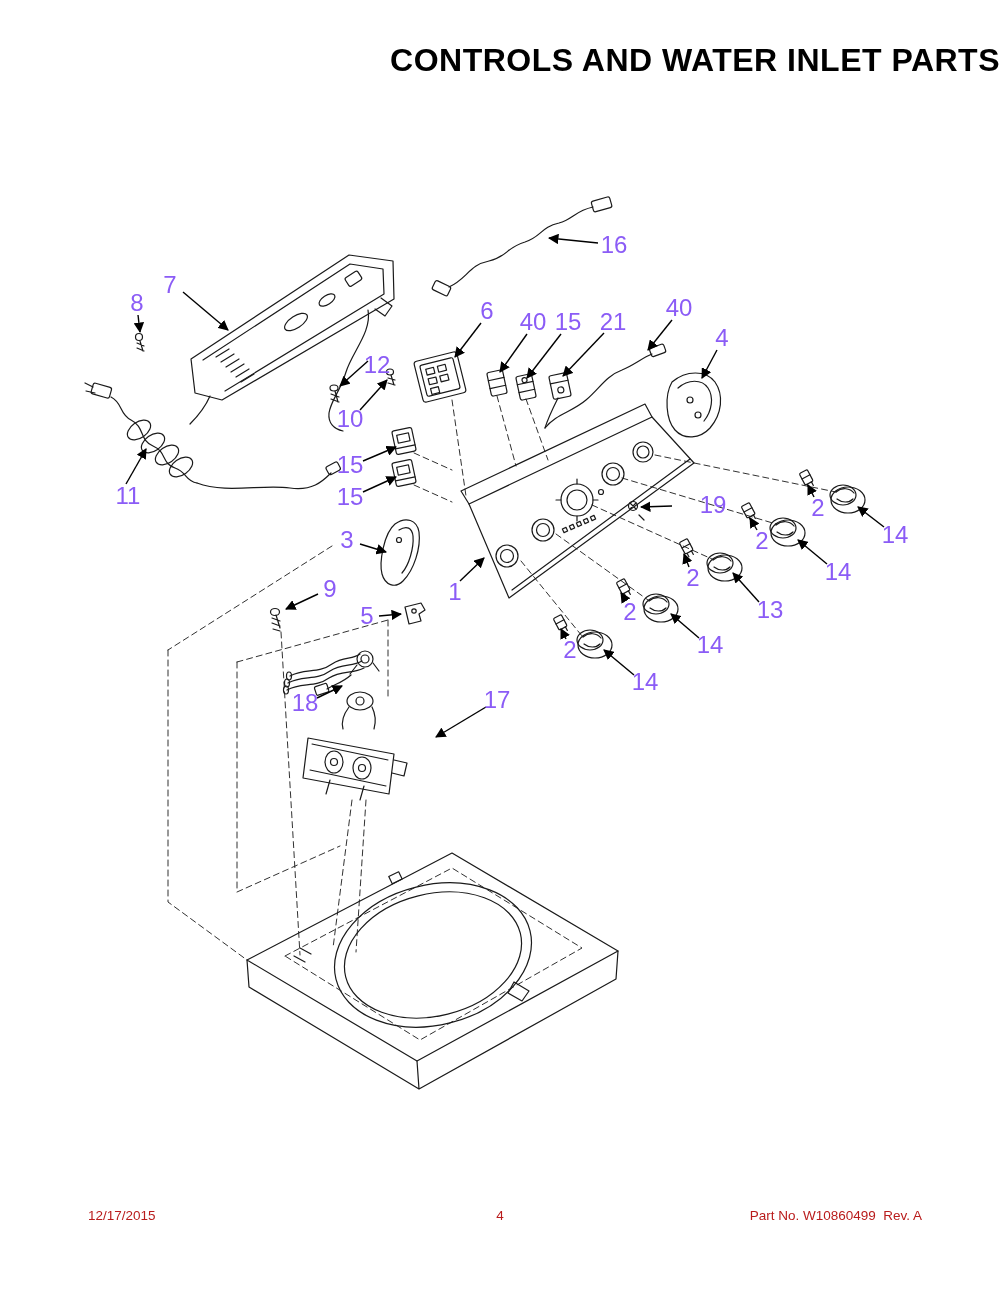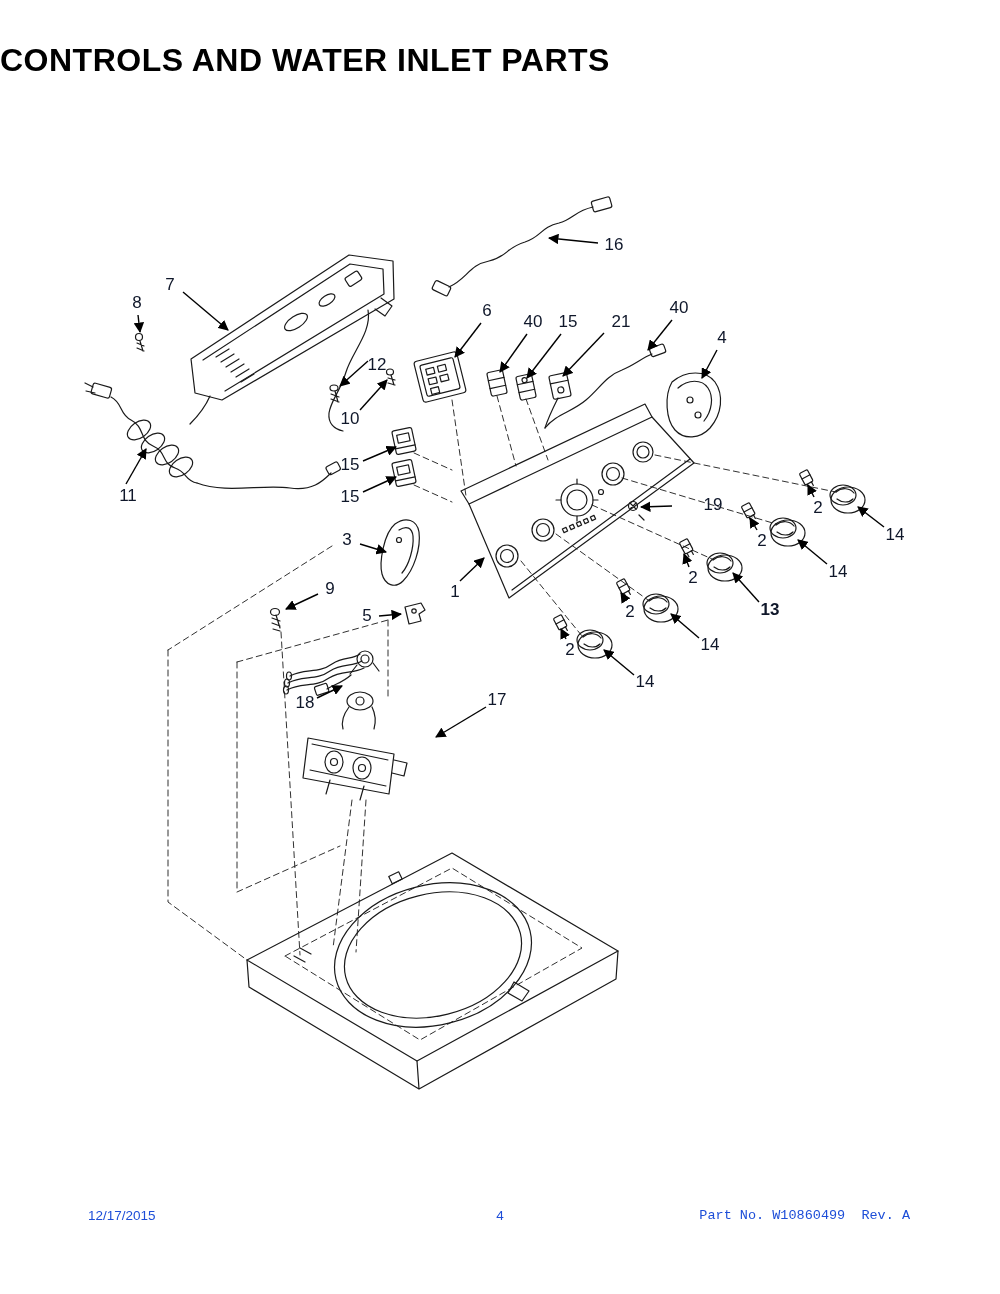--- a/index.html
+++ b/index.html
@@ -9,47 +9,47 @@
     position:relative;
     width:1000px;
     height:1294px;
     background:#ffffff;
     overflow:hidden;
     margin:0 auto;
   }
   .page-title {
     position:absolute;
     top:42px; left:0; right:0;
-    text-align:left;
+    text-align:right;
     font-size:32px;
     font-weight:bold;
     letter-spacing:0.5px;
     color:#000;
   }
   .diagram-wrap { position:absolute; inset:0; }
   svg.layer { position:absolute; left:0; top:0; width:1000px; height:1294px; }
   .callout-label {
     position:absolute;
     transform:translate(-50%,-50%);
-    font-size:17px;
+    font-size:24px;
     font-weight:400;
-    color:#0f172a;
+    color:#8b5cf6;
     white-space:nowrap;
   }
   .footer {
     position:absolute;
     left:0; right:0;
     top:1208px;
     height:20px;
     font-size:13.5px;
-    color:#1d4ed8;
+    color:#b91c1c;
   }
   .footer-date { position:absolute; left:88px; }
   .footer-page { position:absolute; left:0; right:0; text-align:center; }
-  .footer-part { position:absolute; right:90px; white-space:pre;font-family:Liberation Mono, monospace; }
+  .footer-part { position:absolute; right:78px; white-space:pre; }
 </style>
 </head>
 <body>
 
 <div class="page">
 
   <h1 class="page-title">CONTROLS AND WATER INLET PARTS</h1>
 
   <div class="diagram-wrap">
 
@@ -339,37 +339,37 @@
         <line x1="486" y1="707" x2="436" y2="737" marker-end="url(#arrowhead)"></line>
       </svg>
 
     <div id="callout-labels">
         <div class="callout-label" style="left: 614px; top: 245px;">16</div>
         <div class="callout-label" style="left: 170px; top: 285px;">7</div>
         <div class="callout-label" style="left: 137px; top: 303px;">8</div>
         <div class="callout-label" style="left: 487px; top: 311px;">6</div>
         <div class="callout-label" style="left: 533px; top: 322px;">40</div>
         <div class="callout-label" style="left: 568px; top: 322px;">15</div>
-        <div class="callout-label" style="left: 613px; top: 322px; margin-left: 8px;">21</div>
+        <div class="callout-label" style="left: 613px; top: 322px;">21</div>
         <div class="callout-label" style="left: 679px; top: 308px;">40</div>
         <div class="callout-label" style="left: 722px; top: 338px;">4</div>
         <div class="callout-label" style="left: 377px; top: 341px; margin-top: 24px;">12</div>
         <div class="callout-label" style="left: 350px; top: 419px;">10</div>
         <div class="callout-label" style="left: 350px; top: 465px;">15</div>
         <div class="callout-label" style="left: 350px; top: 497px;">15</div>
         <div class="callout-label" style="left: 120px; top: 496px; margin-left: 8px;">11</div>
         <div class="callout-label" style="left: 347px; top: 540px;">3</div>
         <div class="callout-label" style="left: 455px; top: 592px;">1</div>
         <div class="callout-label" style="left: 686px; top: 505px; margin-left: 27px;">19</div>
         <div class="callout-label" style="left: 818px; top: 508px;">2</div>
         <div class="callout-label" style="left: 895px; top: 535px;">14</div>
         <div class="callout-label" style="left: 762px; top: 541px;">2</div>
         <div class="callout-label" style="left: 838px; top: 572px;">14</div>
         <div class="callout-label" style="left: 693px; top: 578px;">2</div>
-        <div class="callout-label" style="left: 770px; top: 610px; font-weight: bold;">13</div>
+        <div class="callout-label" style="left: 770px; top: 610px;">13</div>
         <div class="callout-label" style="left: 630px; top: 612px;">2</div>
         <div class="callout-label" style="left: 710px; top: 645px;">14</div>
         <div class="callout-label" style="left: 570px; top: 650px;">2</div>
         <div class="callout-label" style="left: 645px; top: 682px;">14</div>
         <div class="callout-label" style="left: 330px; top: 589px;">9</div>
         <div class="callout-label" style="left: 367px; top: 616px;">5</div>
         <div class="callout-label" style="left: 305px; top: 703px;">18</div>
         <div class="callout-label" style="left: 497px; top: 700px;">17</div>
       </div>
 

